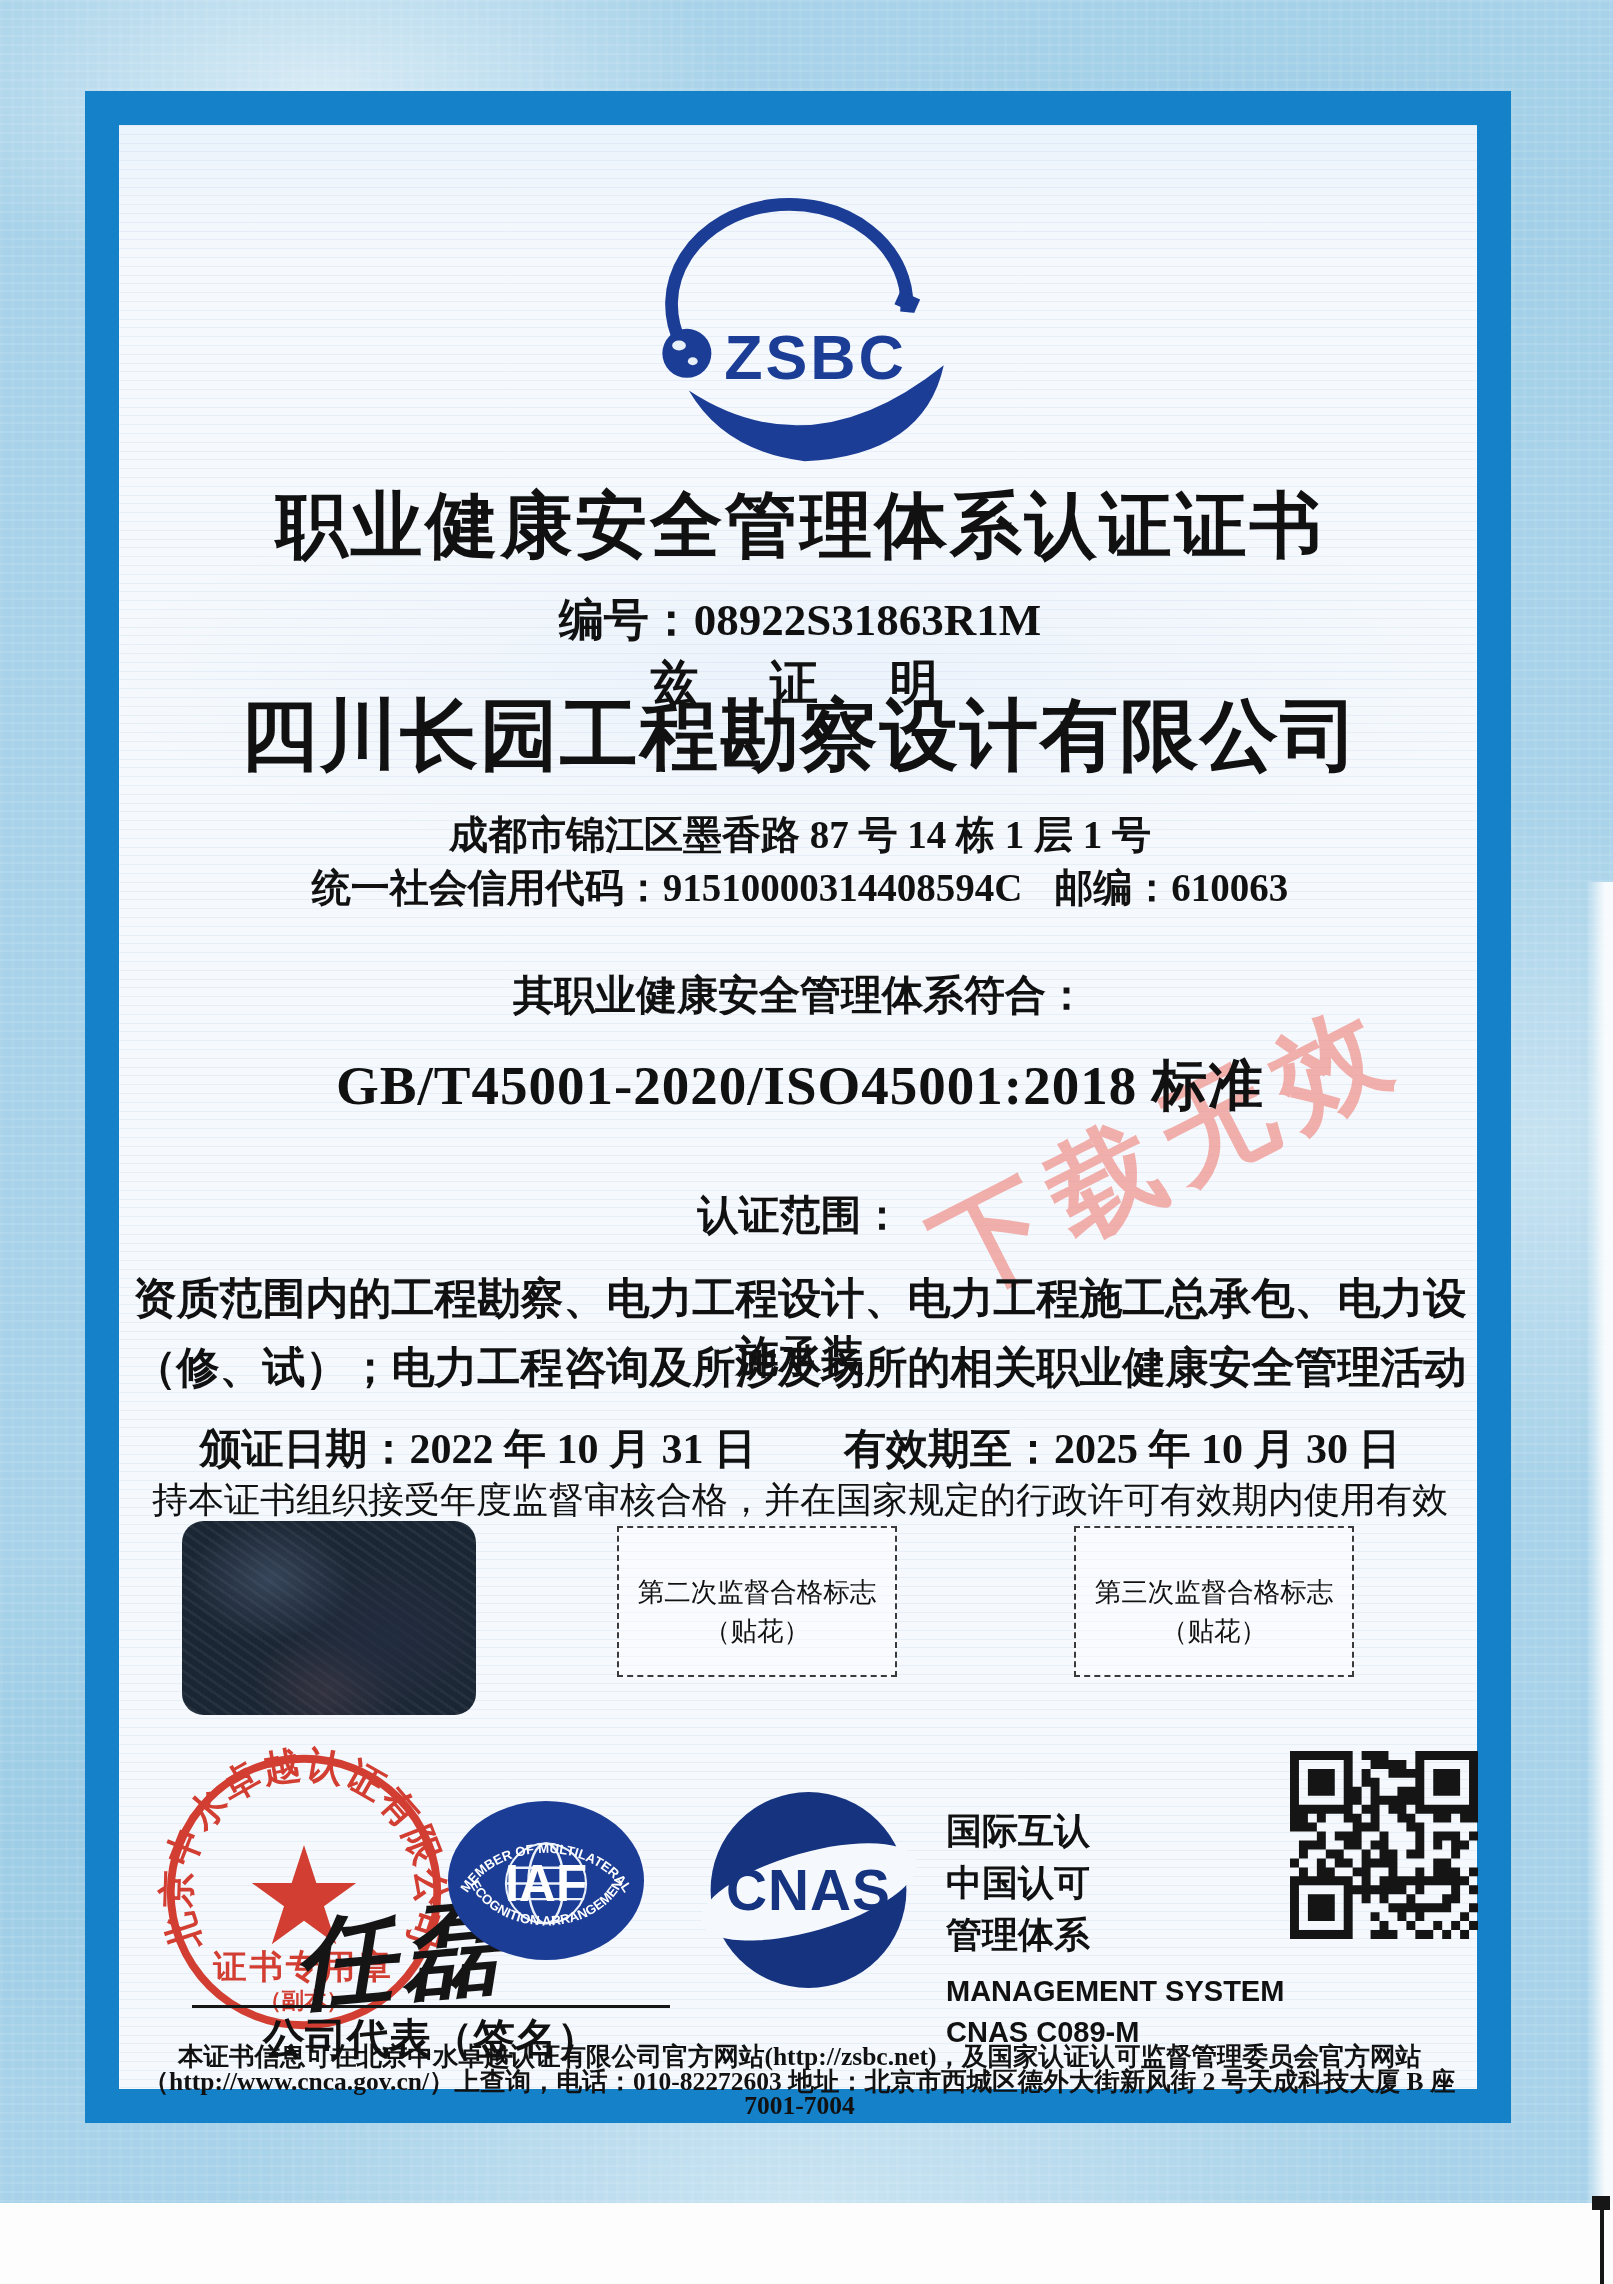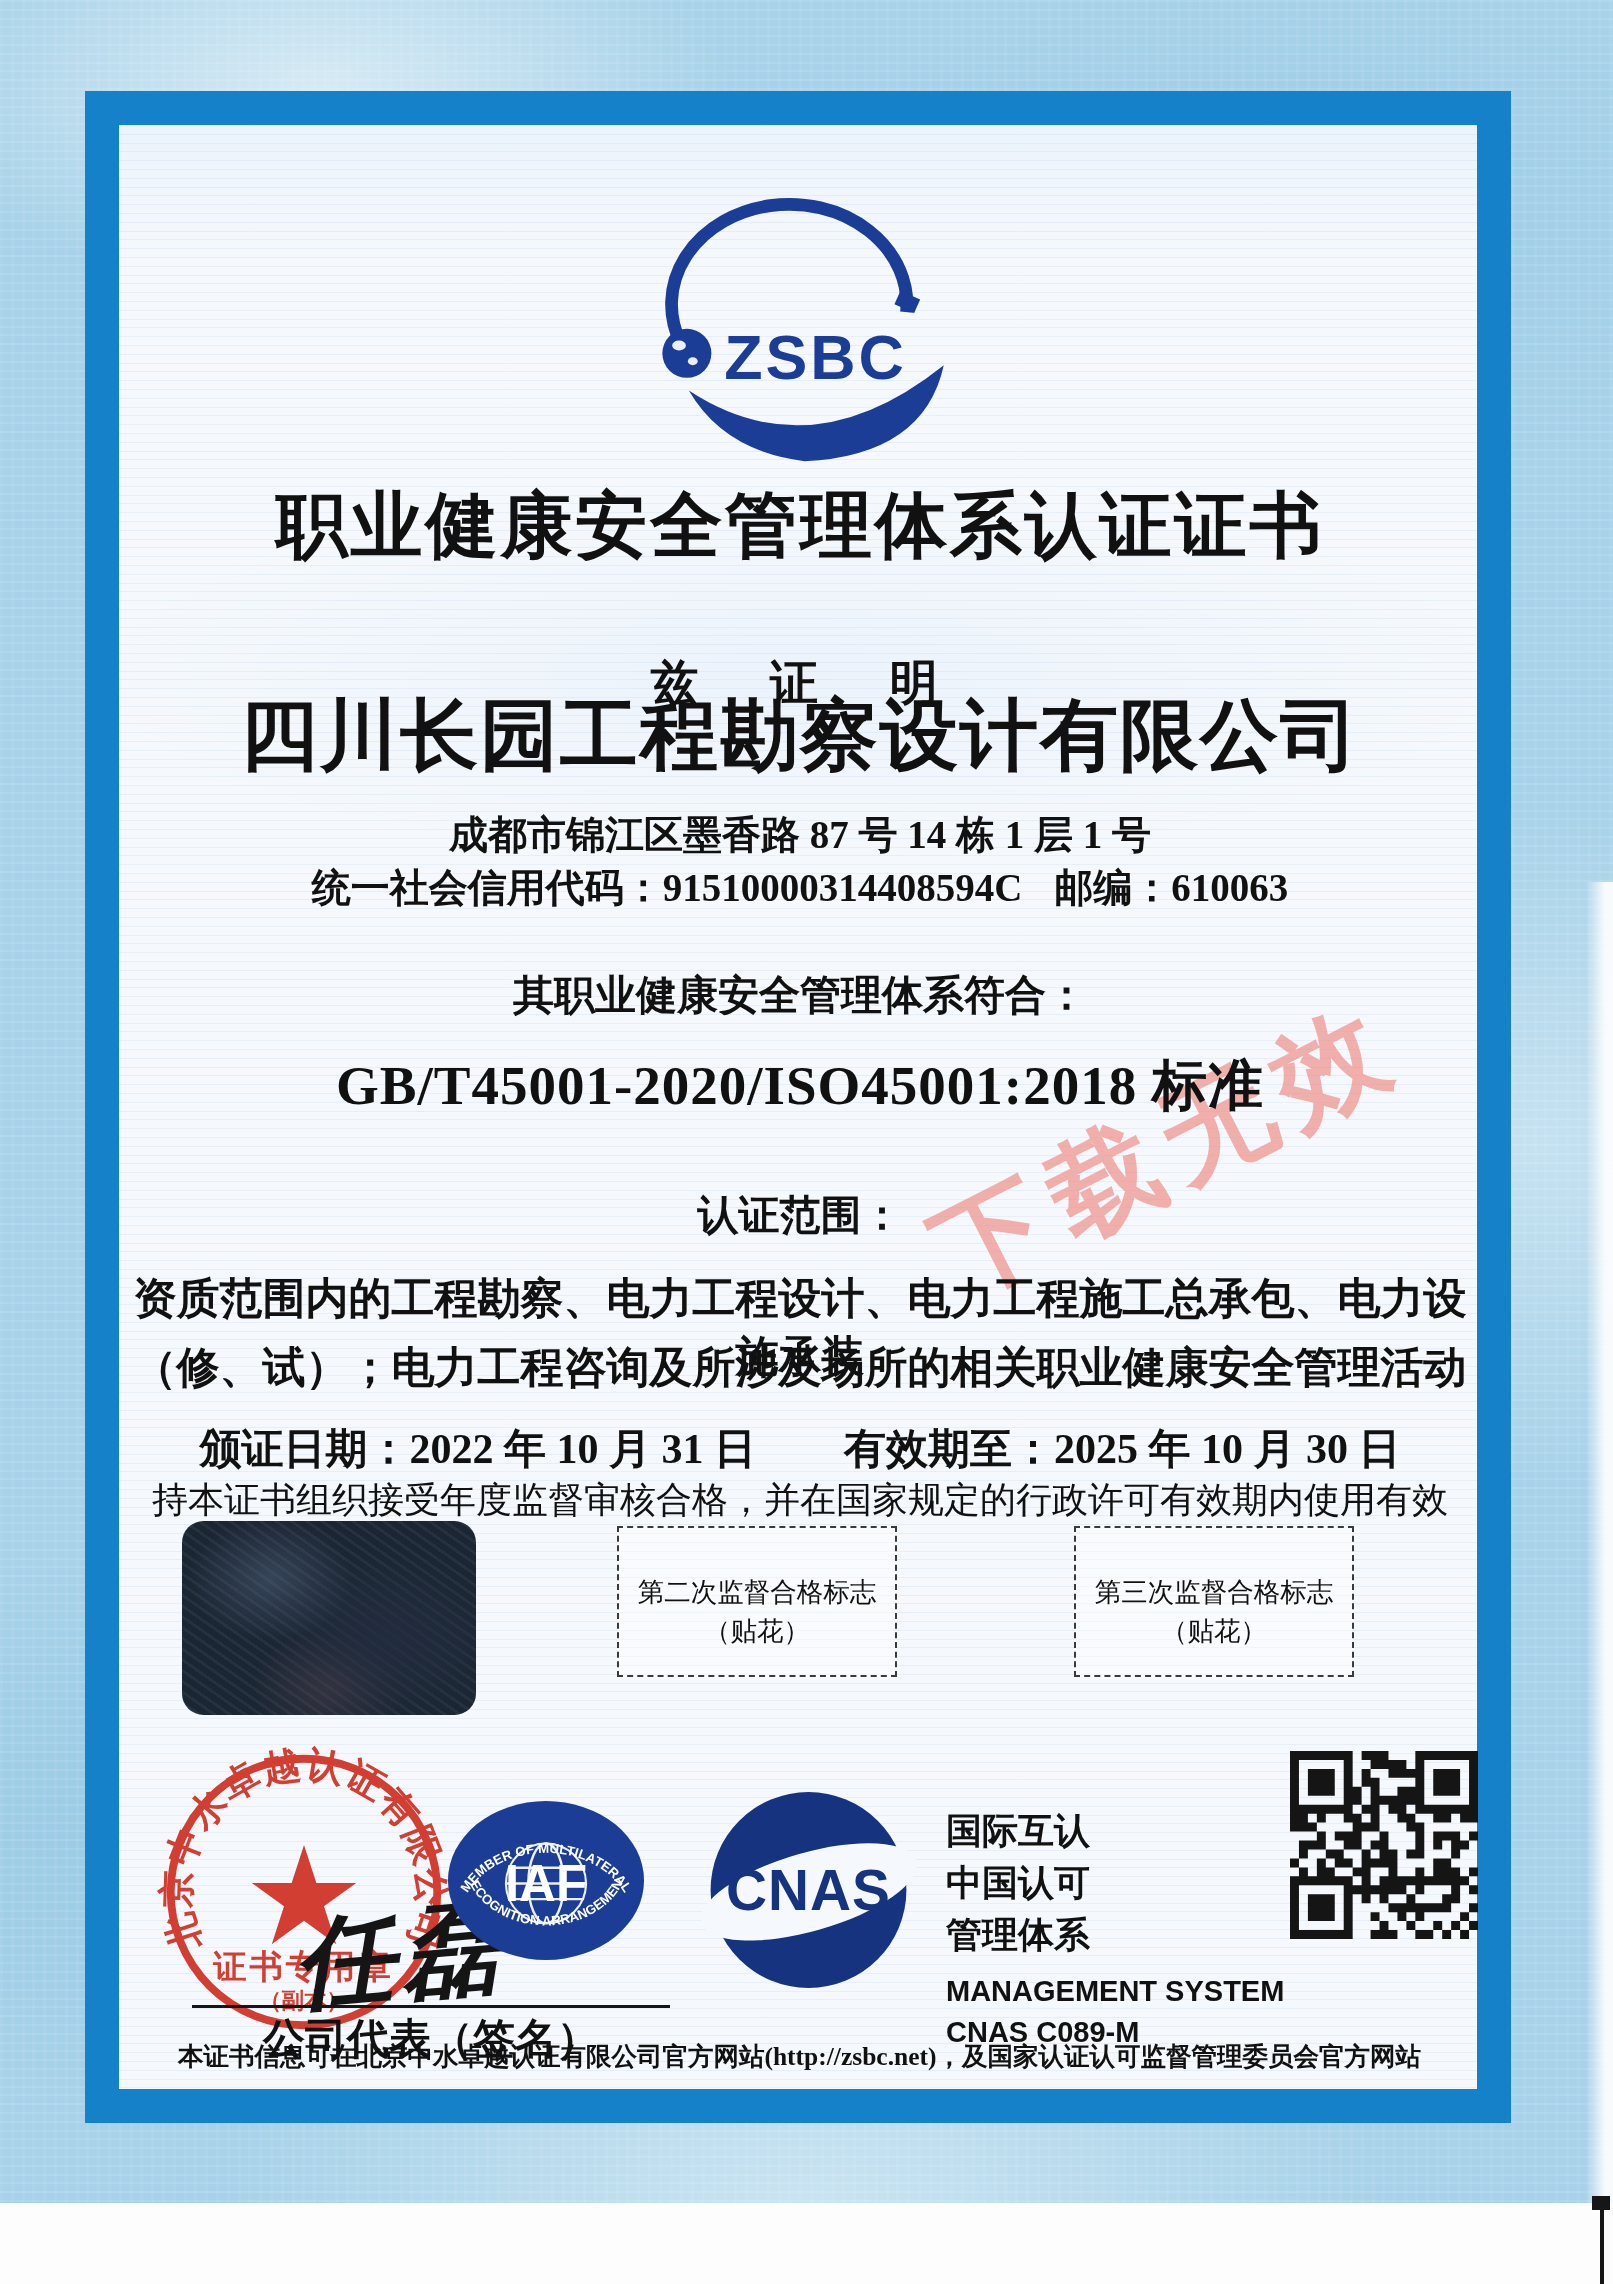--- a/index.html
+++ b/index.html
@@ -103,20 +103,23 @@
       <rect x="272" y="128" width="22" height="15" fill="#1c3d96" transform="rotate(24 283 135)"></rect>
       <circle cx="58" cy="188" r="25" fill="#1c3d96"></circle>
       <ellipse cx="50" cy="180" rx="7" ry="5" fill="#e8f1fa"></ellipse>
       <ellipse cx="64" cy="196" rx="5" ry="4" fill="#e8f1fa"></ellipse>
       <text x="96" y="214" font-family="Liberation Sans, DejaVu Sans, sans-serif" font-size="64" font-weight="900" letter-spacing="3" fill="#1c3d96">ZSBC</text>
       <path d="M60,226 Q185,308 320,200 Q300,292 178,298 Q96,288 60,226 Z" fill="#1c3d96"></path>
     </svg>
   </div>
 
   <div class="abs ctr title">职业健康安全管理体系认证证书</div>
+  <div class="abs ctr certno">
+    <span>编号：</span><span>08922S31863R1M</span>
+  </div>
   <div class="abs ctr hereby">兹　证　明</div>
 
   <div class="abs ctr company">四川长园工程勘察设计有限公司</div>
   <div class="abs ctr address">成都市锦江区墨香路 87 号 14 栋 1 层 1 号</div>
   <div class="abs ctr credit">
     <span>统一社会信用代码：</span><span>91510000314408594C</span><span class="gap">邮编：</span><span>610063</span>
   </div>
 
   <div class="abs ctr system">其职业健康安全管理体系符合：</div>
   <div class="abs ctr standard">GB/T45001-2020/ISO45001:2018 标准</div>
@@ -205,20 +208,21 @@
   <div class="abs" style="left:1290px;top:1751px;width:188px;height:188px;">
     <svg width="188" height="188" viewBox="0 0 189 189">
         <g id="qr-g">
           <path d="M0,0h9v9h-9zM9,0h9v9h-9zM18,0h9v9h-9zM27,0h9v9h-9zM36,0h9v9h-9zM45,0h9v9h-9zM54,0h9v9h-9zM72,0h9v9h-9zM81,0h9v9h-9zM90,0h9v9h-9zM126,0h9v9h-9zM135,0h9v9h-9zM144,0h9v9h-9zM153,0h9v9h-9zM162,0h9v9h-9zM171,0h9v9h-9zM180,0h9v9h-9zM0,9h9v9h-9zM54,9h9v9h-9zM81,9h9v9h-9zM90,9h9v9h-9zM99,9h9v9h-9zM108,9h9v9h-9zM126,9h9v9h-9zM180,9h9v9h-9zM0,18h9v9h-9zM18,18h9v9h-9zM27,18h9v9h-9zM36,18h9v9h-9zM54,18h9v9h-9zM72,18h9v9h-9zM99,18h9v9h-9zM108,18h9v9h-9zM117,18h9v9h-9zM126,18h9v9h-9zM144,18h9v9h-9zM153,18h9v9h-9zM162,18h9v9h-9zM180,18h9v9h-9zM0,27h9v9h-9zM18,27h9v9h-9zM27,27h9v9h-9zM36,27h9v9h-9zM54,27h9v9h-9zM72,27h9v9h-9zM81,27h9v9h-9zM126,27h9v9h-9zM144,27h9v9h-9zM153,27h9v9h-9zM162,27h9v9h-9zM180,27h9v9h-9zM0,36h9v9h-9zM18,36h9v9h-9zM27,36h9v9h-9zM36,36h9v9h-9zM54,36h9v9h-9zM63,36h9v9h-9zM81,36h9v9h-9zM108,36h9v9h-9zM117,36h9v9h-9zM126,36h9v9h-9zM144,36h9v9h-9zM153,36h9v9h-9zM162,36h9v9h-9zM180,36h9v9h-9zM0,45h9v9h-9zM54,45h9v9h-9zM63,45h9v9h-9zM81,45h9v9h-9zM90,45h9v9h-9zM99,45h9v9h-9zM108,45h9v9h-9zM117,45h9v9h-9zM126,45h9v9h-9zM180,45h9v9h-9zM0,54h9v9h-9zM9,54h9v9h-9zM18,54h9v9h-9zM27,54h9v9h-9zM36,54h9v9h-9zM45,54h9v9h-9zM54,54h9v9h-9zM72,54h9v9h-9zM81,54h9v9h-9zM99,54h9v9h-9zM108,54h9v9h-9zM126,54h9v9h-9zM135,54h9v9h-9zM144,54h9v9h-9zM153,54h9v9h-9zM162,54h9v9h-9zM171,54h9v9h-9zM180,54h9v9h-9zM0,63h9v9h-9zM9,63h9v9h-9zM27,63h9v9h-9zM54,63h9v9h-9zM63,63h9v9h-9zM81,63h9v9h-9zM108,63h9v9h-9zM117,63h9v9h-9zM144,63h9v9h-9zM153,63h9v9h-9zM171,63h9v9h-9zM180,63h9v9h-9zM0,72h9v9h-9zM9,72h9v9h-9zM18,72h9v9h-9zM63,72h9v9h-9zM72,72h9v9h-9zM81,72h9v9h-9zM117,72h9v9h-9zM126,72h9v9h-9zM27,81h9v9h-9zM45,81h9v9h-9zM54,81h9v9h-9zM63,81h9v9h-9zM90,81h9v9h-9zM126,81h9v9h-9zM144,81h9v9h-9zM153,81h9v9h-9zM162,81h9v9h-9zM180,81h9v9h-9zM9,90h9v9h-9zM18,90h9v9h-9zM27,90h9v9h-9zM54,90h9v9h-9zM63,90h9v9h-9zM81,90h9v9h-9zM90,90h9v9h-9zM126,90h9v9h-9zM144,90h9v9h-9zM162,90h9v9h-9zM171,90h9v9h-9zM9,99h9v9h-9zM36,99h9v9h-9zM45,99h9v9h-9zM72,99h9v9h-9zM90,99h9v9h-9zM99,99h9v9h-9zM117,99h9v9h-9zM126,99h9v9h-9zM162,99h9v9h-9zM0,108h9v9h-9zM27,108h9v9h-9zM45,108h9v9h-9zM54,108h9v9h-9zM72,108h9v9h-9zM81,108h9v9h-9zM90,108h9v9h-9zM99,108h9v9h-9zM144,108h9v9h-9zM153,108h9v9h-9zM9,117h9v9h-9zM27,117h9v9h-9zM36,117h9v9h-9zM63,117h9v9h-9zM72,117h9v9h-9zM99,117h9v9h-9zM126,117h9v9h-9zM144,117h9v9h-9zM153,117h9v9h-9zM162,117h9v9h-9zM180,117h9v9h-9zM0,126h9v9h-9zM9,126h9v9h-9zM18,126h9v9h-9zM27,126h9v9h-9zM36,126h9v9h-9zM45,126h9v9h-9zM54,126h9v9h-9zM72,126h9v9h-9zM90,126h9v9h-9zM99,126h9v9h-9zM108,126h9v9h-9zM117,126h9v9h-9zM126,126h9v9h-9zM135,126h9v9h-9zM144,126h9v9h-9zM153,126h9v9h-9zM162,126h9v9h-9zM171,126h9v9h-9zM0,135h9v9h-9zM54,135h9v9h-9zM63,135h9v9h-9zM72,135h9v9h-9zM81,135h9v9h-9zM90,135h9v9h-9zM99,135h9v9h-9zM108,135h9v9h-9zM126,135h9v9h-9zM162,135h9v9h-9zM180,135h9v9h-9zM0,144h9v9h-9zM18,144h9v9h-9zM27,144h9v9h-9zM36,144h9v9h-9zM54,144h9v9h-9zM72,144h9v9h-9zM90,144h9v9h-9zM117,144h9v9h-9zM153,144h9v9h-9zM162,144h9v9h-9zM0,153h9v9h-9zM18,153h9v9h-9zM27,153h9v9h-9zM36,153h9v9h-9zM54,153h9v9h-9zM99,153h9v9h-9zM108,153h9v9h-9zM117,153h9v9h-9zM126,153h9v9h-9zM135,153h9v9h-9zM144,153h9v9h-9zM153,153h9v9h-9zM180,153h9v9h-9zM0,162h9v9h-9zM18,162h9v9h-9zM27,162h9v9h-9zM36,162h9v9h-9zM54,162h9v9h-9zM81,162h9v9h-9zM108,162h9v9h-9zM126,162h9v9h-9zM171,162h9v9h-9zM0,171h9v9h-9zM54,171h9v9h-9zM90,171h9v9h-9zM117,171h9v9h-9zM144,171h9v9h-9zM162,171h9v9h-9zM180,171h9v9h-9zM0,180h9v9h-9zM9,180h9v9h-9zM18,180h9v9h-9zM27,180h9v9h-9zM36,180h9v9h-9zM45,180h9v9h-9zM54,180h9v9h-9zM81,180h9v9h-9zM90,180h9v9h-9zM99,180h9v9h-9zM126,180h9v9h-9zM135,180h9v9h-9zM153,180h9v9h-9zM171,180h9v9h-9z" fill="#151515"></path>
         </g>
       </svg>
   </div>
 
   <div class="abs footer">
     <div>本证书信息可在北京中水卓越认证有限公司官方网站(http://zsbc.net)，及国家认证认可监督管理委员会官方网站</div>
+    <div>（http://www.cnca.gov.cn/）上查询，电话：010-82272603 地址：北京市西城区德外大街新风街 2 号天成科技大厦 B 座 7001-7004</div>
   </div>
 
   <div class="abs scan-right"></div>
   <div class="abs scan-bottom"></div>
   <div class="abs scan-notch"></div>
   <div class="abs scan-line"></div>
 
 </div>
 
 

